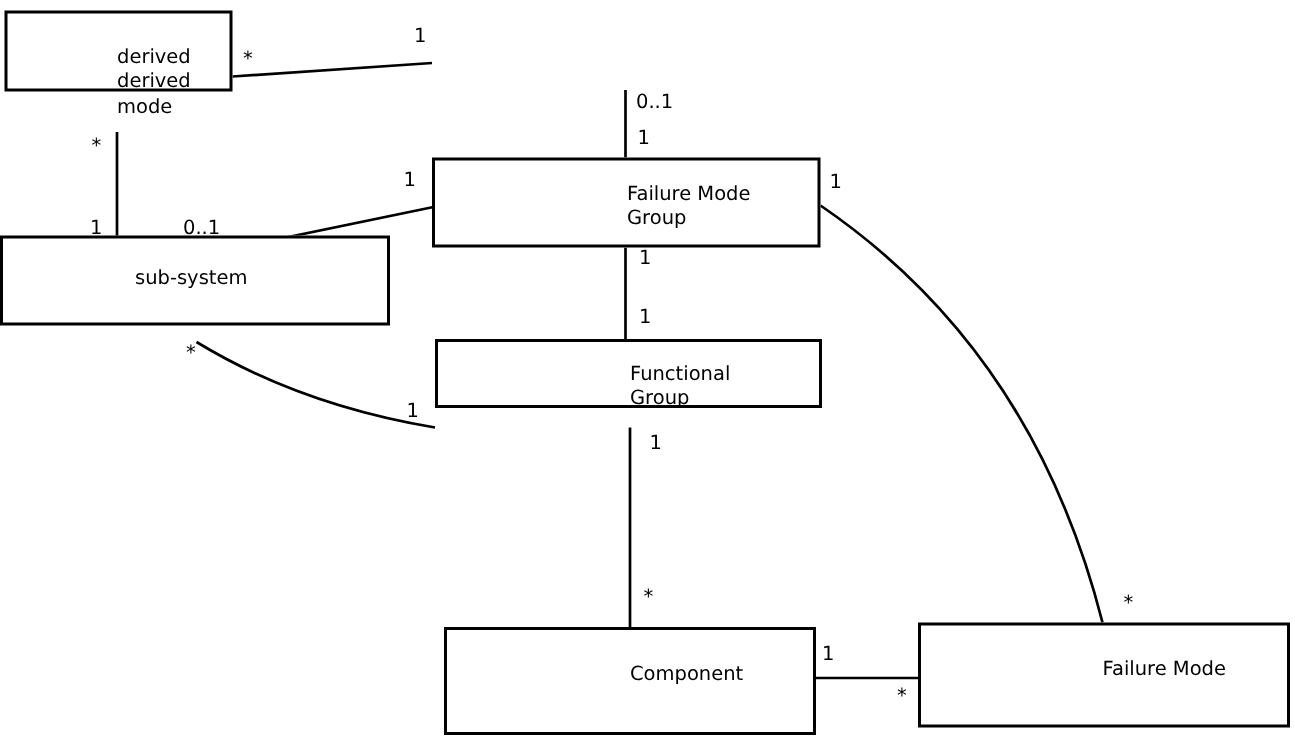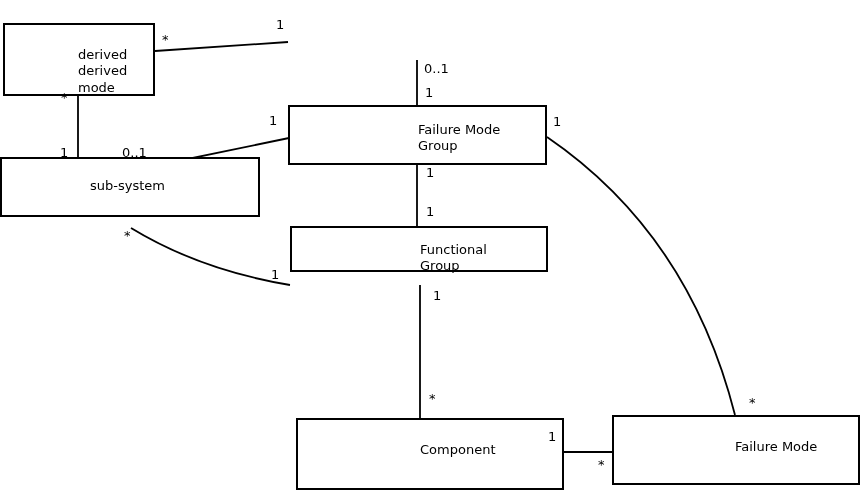--- a/index.html
+++ b/index.html
@@ -51,21 +51,21 @@
     <path d="M 78 88 L 78 168"></path>
     <path d="M 417 60 L 417 105"></path>
     <path d="M 289 138 L 139 169"></path>
     <path d="M 417 165 L 417 226"></path>
     <path d="M 420 285 L 420 418"></path>
     <path d="M 544 452 L 612 452"></path>
     <path d="M 547 137 Q 689 234 735 415"></path>
     <path d="M 131 228 Q 200 270 290 285"></path>
   </svg>
 
-  <div class="node" style="left:3px; top:23px; width:152px; height:73px;">
+  <div class="node" style="left:3px; top:7px; width:152px; height:54px;">
     <div class="node-label" style="left:73px; top:22px;">
       <div>derived</div>
       <div>derived</div>
       <div>mode</div>
     </div>
   </div>
 
 
   <div class="node" style="left:288px; top:105px; width:259px; height:60px;">
     <div class="node-label" style="left:128px; top:15px;">
@@ -80,21 +80,21 @@
     </div>
   </div>
 
   <div class="node" style="left:290px; top:226px; width:258px; height:46px;">
     <div class="node-label" style="left:128px; top:14px;">
       <div>Functional</div>
       <div>Group</div>
     </div>
   </div>
 
-  <div class="node" style="left:296px; top:418px; width:268px; height:72px;">
+  <div class="node" style="left:296px; top:418px; width:248px; height:72px;">
     <div class="node-label" style="left:122px; top:22px;">
       <div>Component</div>
     </div>
   </div>
 
   <div class="node" style="left:612px; top:415px; width:248px; height:70px;">
     <div class="node-label" style="left:121px; top:22px;">
       <div>Failure Mode</div>
     </div>
   </div>

